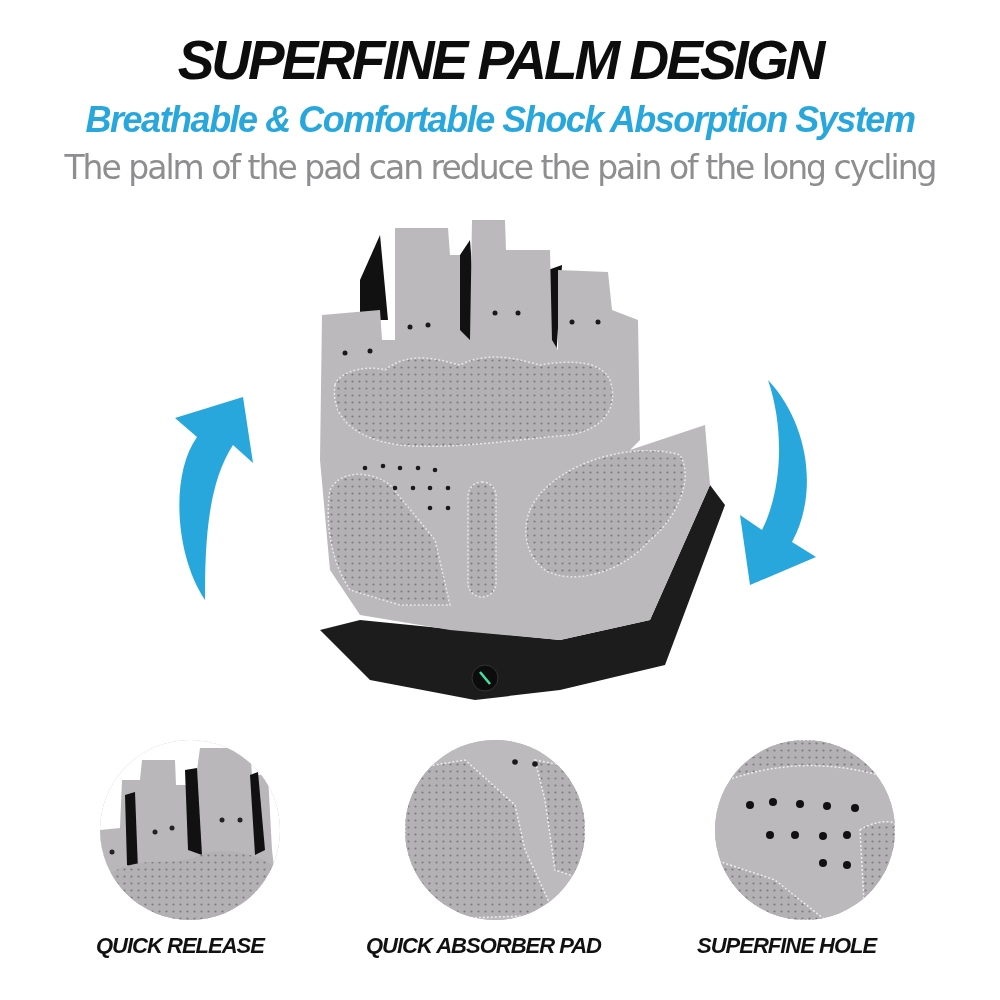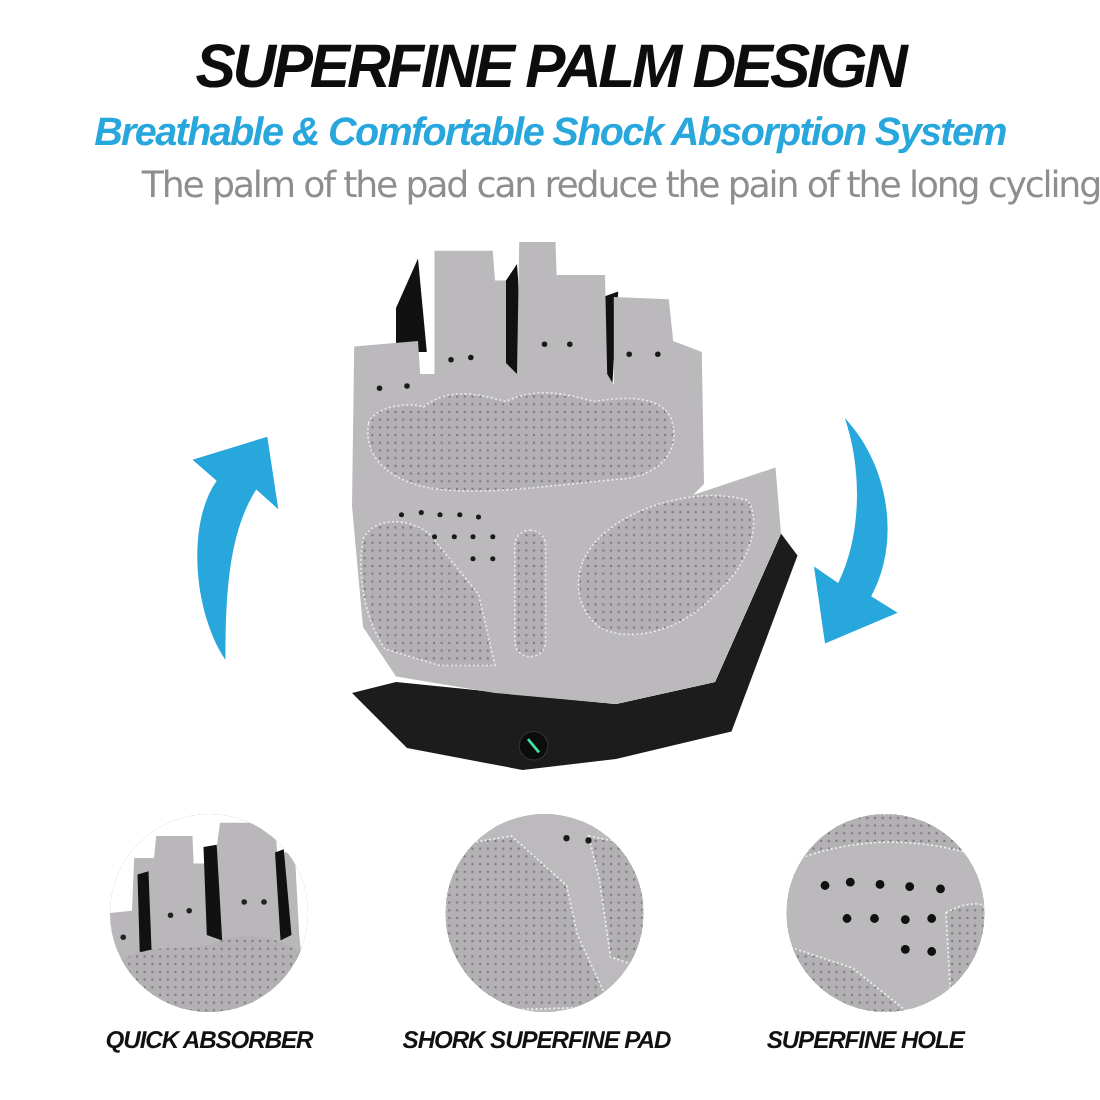--- a/index.html
+++ b/index.html
@@ -10,21 +10,21 @@
     font-family: "Liberation Sans", sans-serif; font-weight: 900; font-style: italic;
     font-size: 56px; letter-spacing: -3px; color: #0d0d0d; transform: scaleX(0.98);
     line-height: 64px;
   }
   .subheadline {
     position: absolute; left: 0; width: 1000px; top: 98px; text-align: center;
     font-family: "Liberation Sans", sans-serif; font-weight: 700; font-style: italic;
     font-size: 36px; letter-spacing: -1.5px; color: #28a7dd; line-height: 44px;
   }
   .tagline {
-    position: absolute; left: 0; width: 1000px; top: 146px; text-align: right;
+    position: absolute; left: 0; width: 1000px; top: 146px; text-align: center;
     font-family: "DejaVu Sans", sans-serif; font-weight: 400;
     font-size: 33px; letter-spacing: -2px; color: #8e8e90; line-height: 44px;
   }
 
   .arrow { position: absolute; }
   .arrow-left { left: 175px; top: 385px; width: 90px; height: 215px; }
   .arrow-right { left: 730px; top: 380px; width: 90px; height: 215px; }
 
   .glove { position: absolute; left: 300px; top: 210px; width: 440px; height: 510px; }
 
@@ -153,15 +153,15 @@
       <circle cx="55" cy="95" r="4"></circle>
         <circle cx="80" cy="95" r="4"></circle>
         <circle cx="108" cy="96" r="4"></circle>
         <circle cx="132" cy="95" r="4"></circle>
       <circle cx="108" cy="123" r="4"></circle>
         <circle cx="132" cy="125" r="4"></circle>
     </g>
   </svg>
 </div>
 
-<div class="caption caption-1">QUICK ABSORBER</div>
-<div class="caption caption-2">SHORK SUPERFINE PAD</div>
+<div class="caption caption-1">QUICK RELEASE</div>
+<div class="caption caption-2">QUICK ABSORBER PAD</div>
 <div class="caption caption-3">SUPERFINE HOLE</div>
 
 </body></html>

